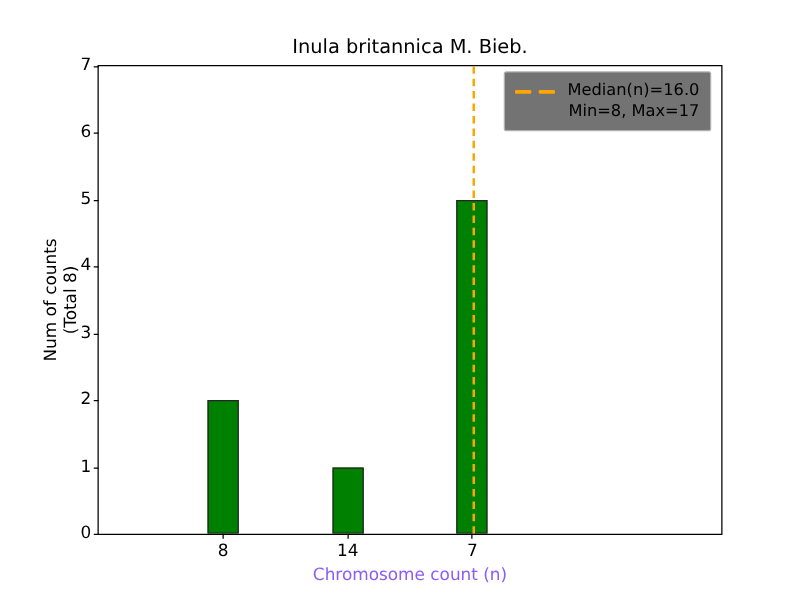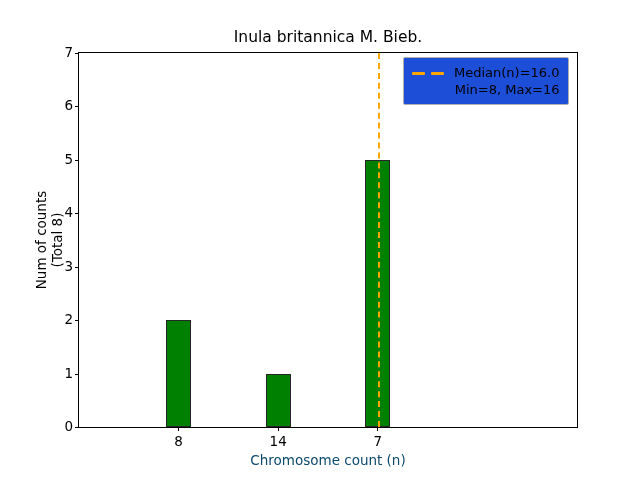--- a/index.html
+++ b/index.html
@@ -124,21 +124,21 @@
   
   #xlabel {
     position: absolute;
     left: 78px;
     top: 452px;
     width: 500px;
     text-align: center;
     font-size: 13.5px;
     line-height: 16px;
     white-space: nowrap;
-    color: #0c4a6e;
+    color: #8b5cf6;
   }
   #ylabel {
     position: absolute;
     left: 0px;
     top: 52px;
     width: 376px;
     height: 40px;
     transform: rotate(-90deg);
     transform-origin: 0 0;
     margin-left: 33px;
@@ -163,21 +163,21 @@
     align-items: center;
     white-space: nowrap;
   }
 
   
   #legend {
     position: absolute;
     left: 403px;
     top: 57px;
     border: 1px solid #b0b0b0;
-    background: #1d4ed8;
+    background: #737373;
     border-radius: 2px;
     padding: 6px 8px 6px 8px;
     box-sizing: border-box;
   }
   #legend-row {
     display: flex;
     align-items: flex-start;
     gap: 8px;
   }
   #legend-dash {
@@ -278,18 +278,18 @@
   </div>
 
   <div id="legend">
     <div id="legend-row">
       <div id="legend-dash">
         <span class="seg s1"></span>
         <span class="seg s2"></span>
       </div>
       <div id="legend-text">
         <span>Median(n)=16.0</span>
-        <span>Min=8, Max=16</span>
+        <span>Min=8, Max=17</span>
       </div>
     </div>
   </div>
 
 </div>
 
 </body></html>

